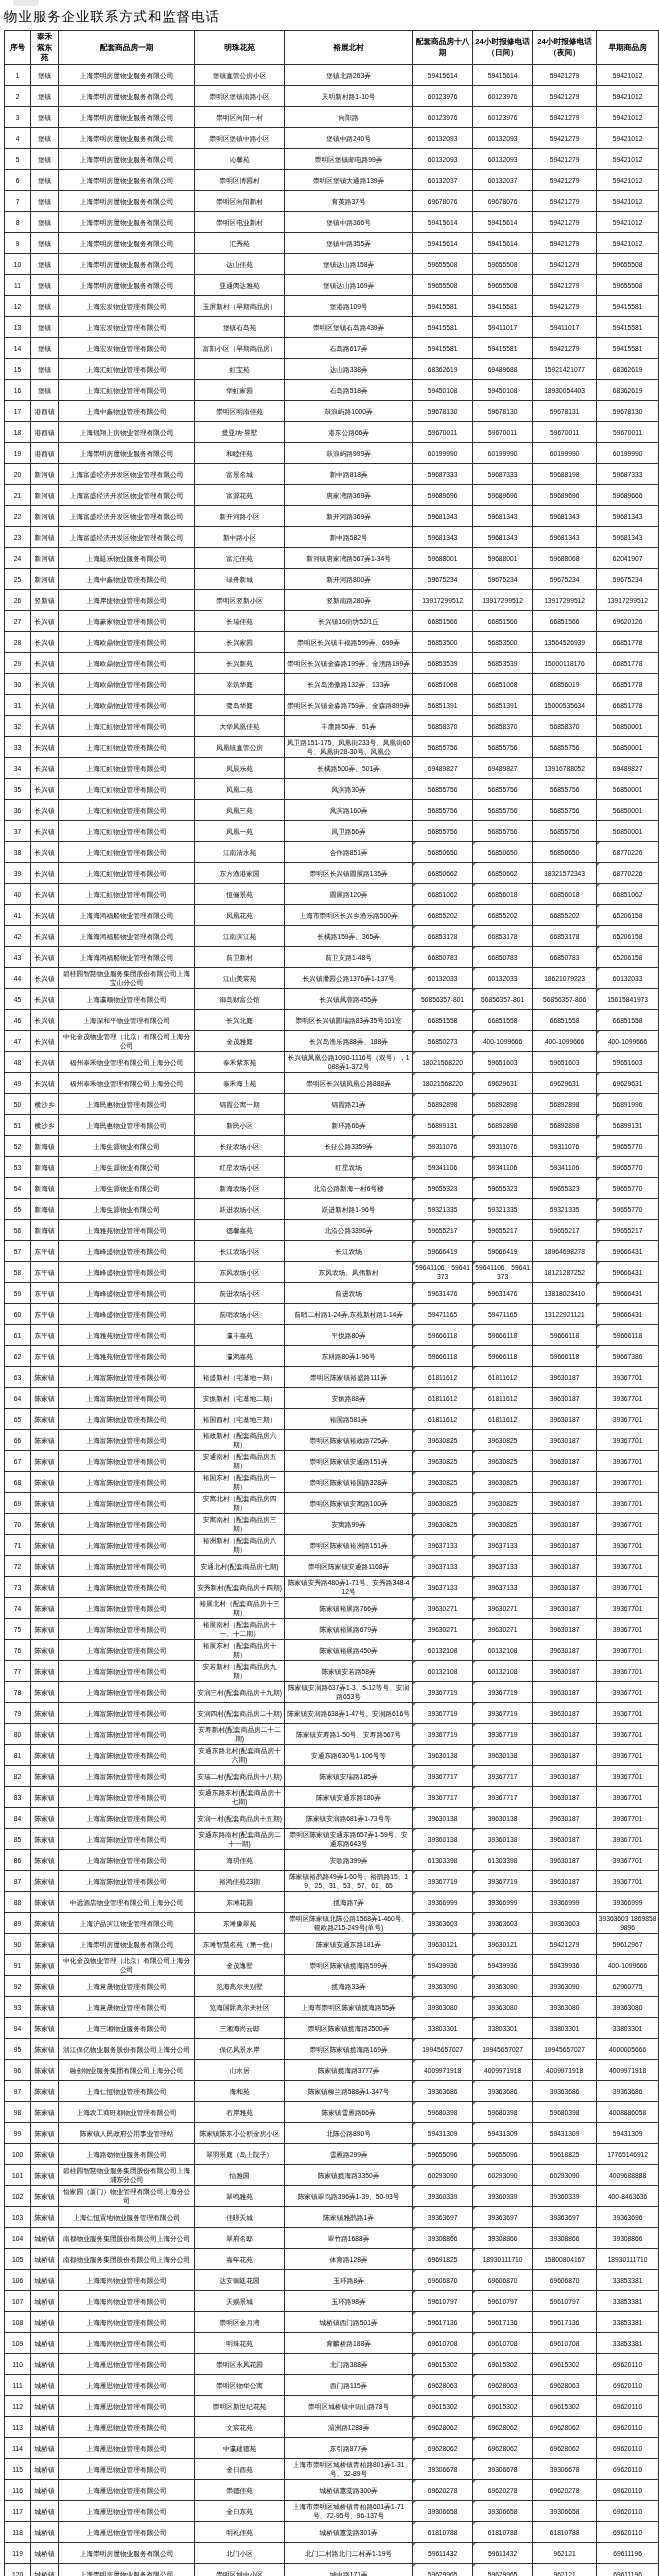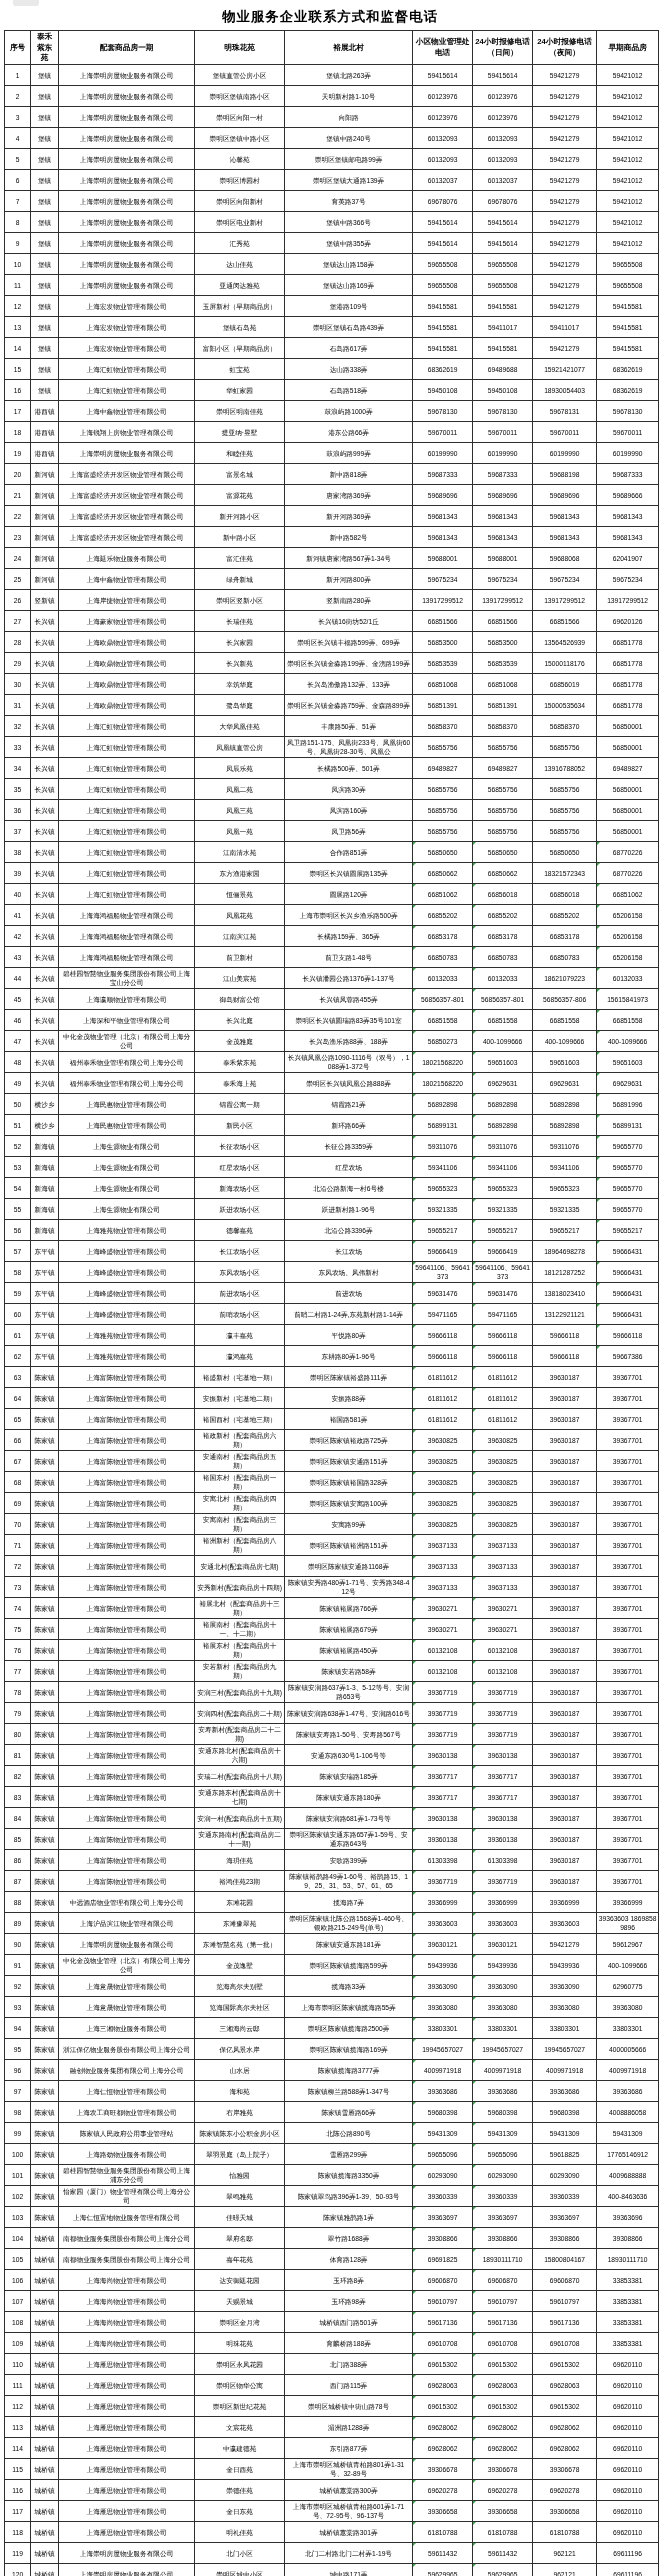--- a/index.html
+++ b/index.html
@@ -1,18 +1,18 @@
 <!DOCTYPE html>
 <html style="font-size:8.2px"><head>
 <meta charset="utf-8">
 <style>
   html,body{margin:0;padding:0;background:#ffffff;}
   body{min-height:3414px;width:659px;font-family:"Liberation Sans","DejaVu Sans",sans-serif;color:#000;}
   .artifact{position:absolute;left:13px;top:0;width:26px;height:5.7px;background:#e9e9e9;border-radius:0 0 3.1px 3.1px;}
-  .page-title{width:652px;margin:8.2px 0 4.1px 4.1px;text-align:center;font-size:13.4px;font-weight:bold;letter-spacing:1px;}
+  .page-title{width:652px;margin:8.2px 0 4.1px 4.1px;font-size:13.4px;font-weight:normal;letter-spacing:1px;}
   table.main{border-collapse:collapse;table-layout:fixed;margin-left:4.1px;width:652px;border:1px solid #2e2e2e;}
   th,td{border:0.5px solid #2e2e2e;text-align:center;vertical-align:middle;position:relative;}
   th{font-size:7.7px;font-weight:bold;height:27px;line-height:1.35;padding:1px 2.1px;word-break:break-all;}
   td{font-size:6.7px;height:19px;line-height:1.4;padding:0.5px 1.5px;word-break:break-all;}
   td.gm::before{content:"";position:absolute;top:0;left:0;width:0;height:0;
     border-top:3.1px solid #3fa14b;border-right:3.1px solid transparent;}
 </style>
 </head>
 <body>
 
@@ -32,21 +32,21 @@
       <col style="width: 64px;">
       <col style="width: 62px;">
     </colgroup>
   <thead data-name="table-header">
       <tr data-name="header-row">
         <th data-name="column-header-serial">序号</th>
         <th data-name="column-header-town">泰禾紫东苑</th>
         <th data-name="column-header-company">配套商品房一期</th>
         <th data-name="column-header-community">明珠花苑</th>
         <th data-name="column-header-address">裕展北村</th>
-        <th data-name="column-header-office-phone">小区物业管理处电话</th>
+        <th data-name="column-header-office-phone">配套商品房十八期</th>
         <th data-name="column-header-day-phone">24小时报修电话（日间）</th>
         <th data-name="column-header-night-phone">24小时报修电话（夜间）</th>
         <th data-name="column-header-complaint-phone">早期商品房</th>
       </tr>
     </thead>
   <tbody data-name="table-body">
       <tr data-name="table-row">
         <td data-name="cell-serial">1</td>
         <td data-name="cell-town">堡镇</td>
         <td data-name="cell-company">上海崇明房屋物业服务有限公司</td>

